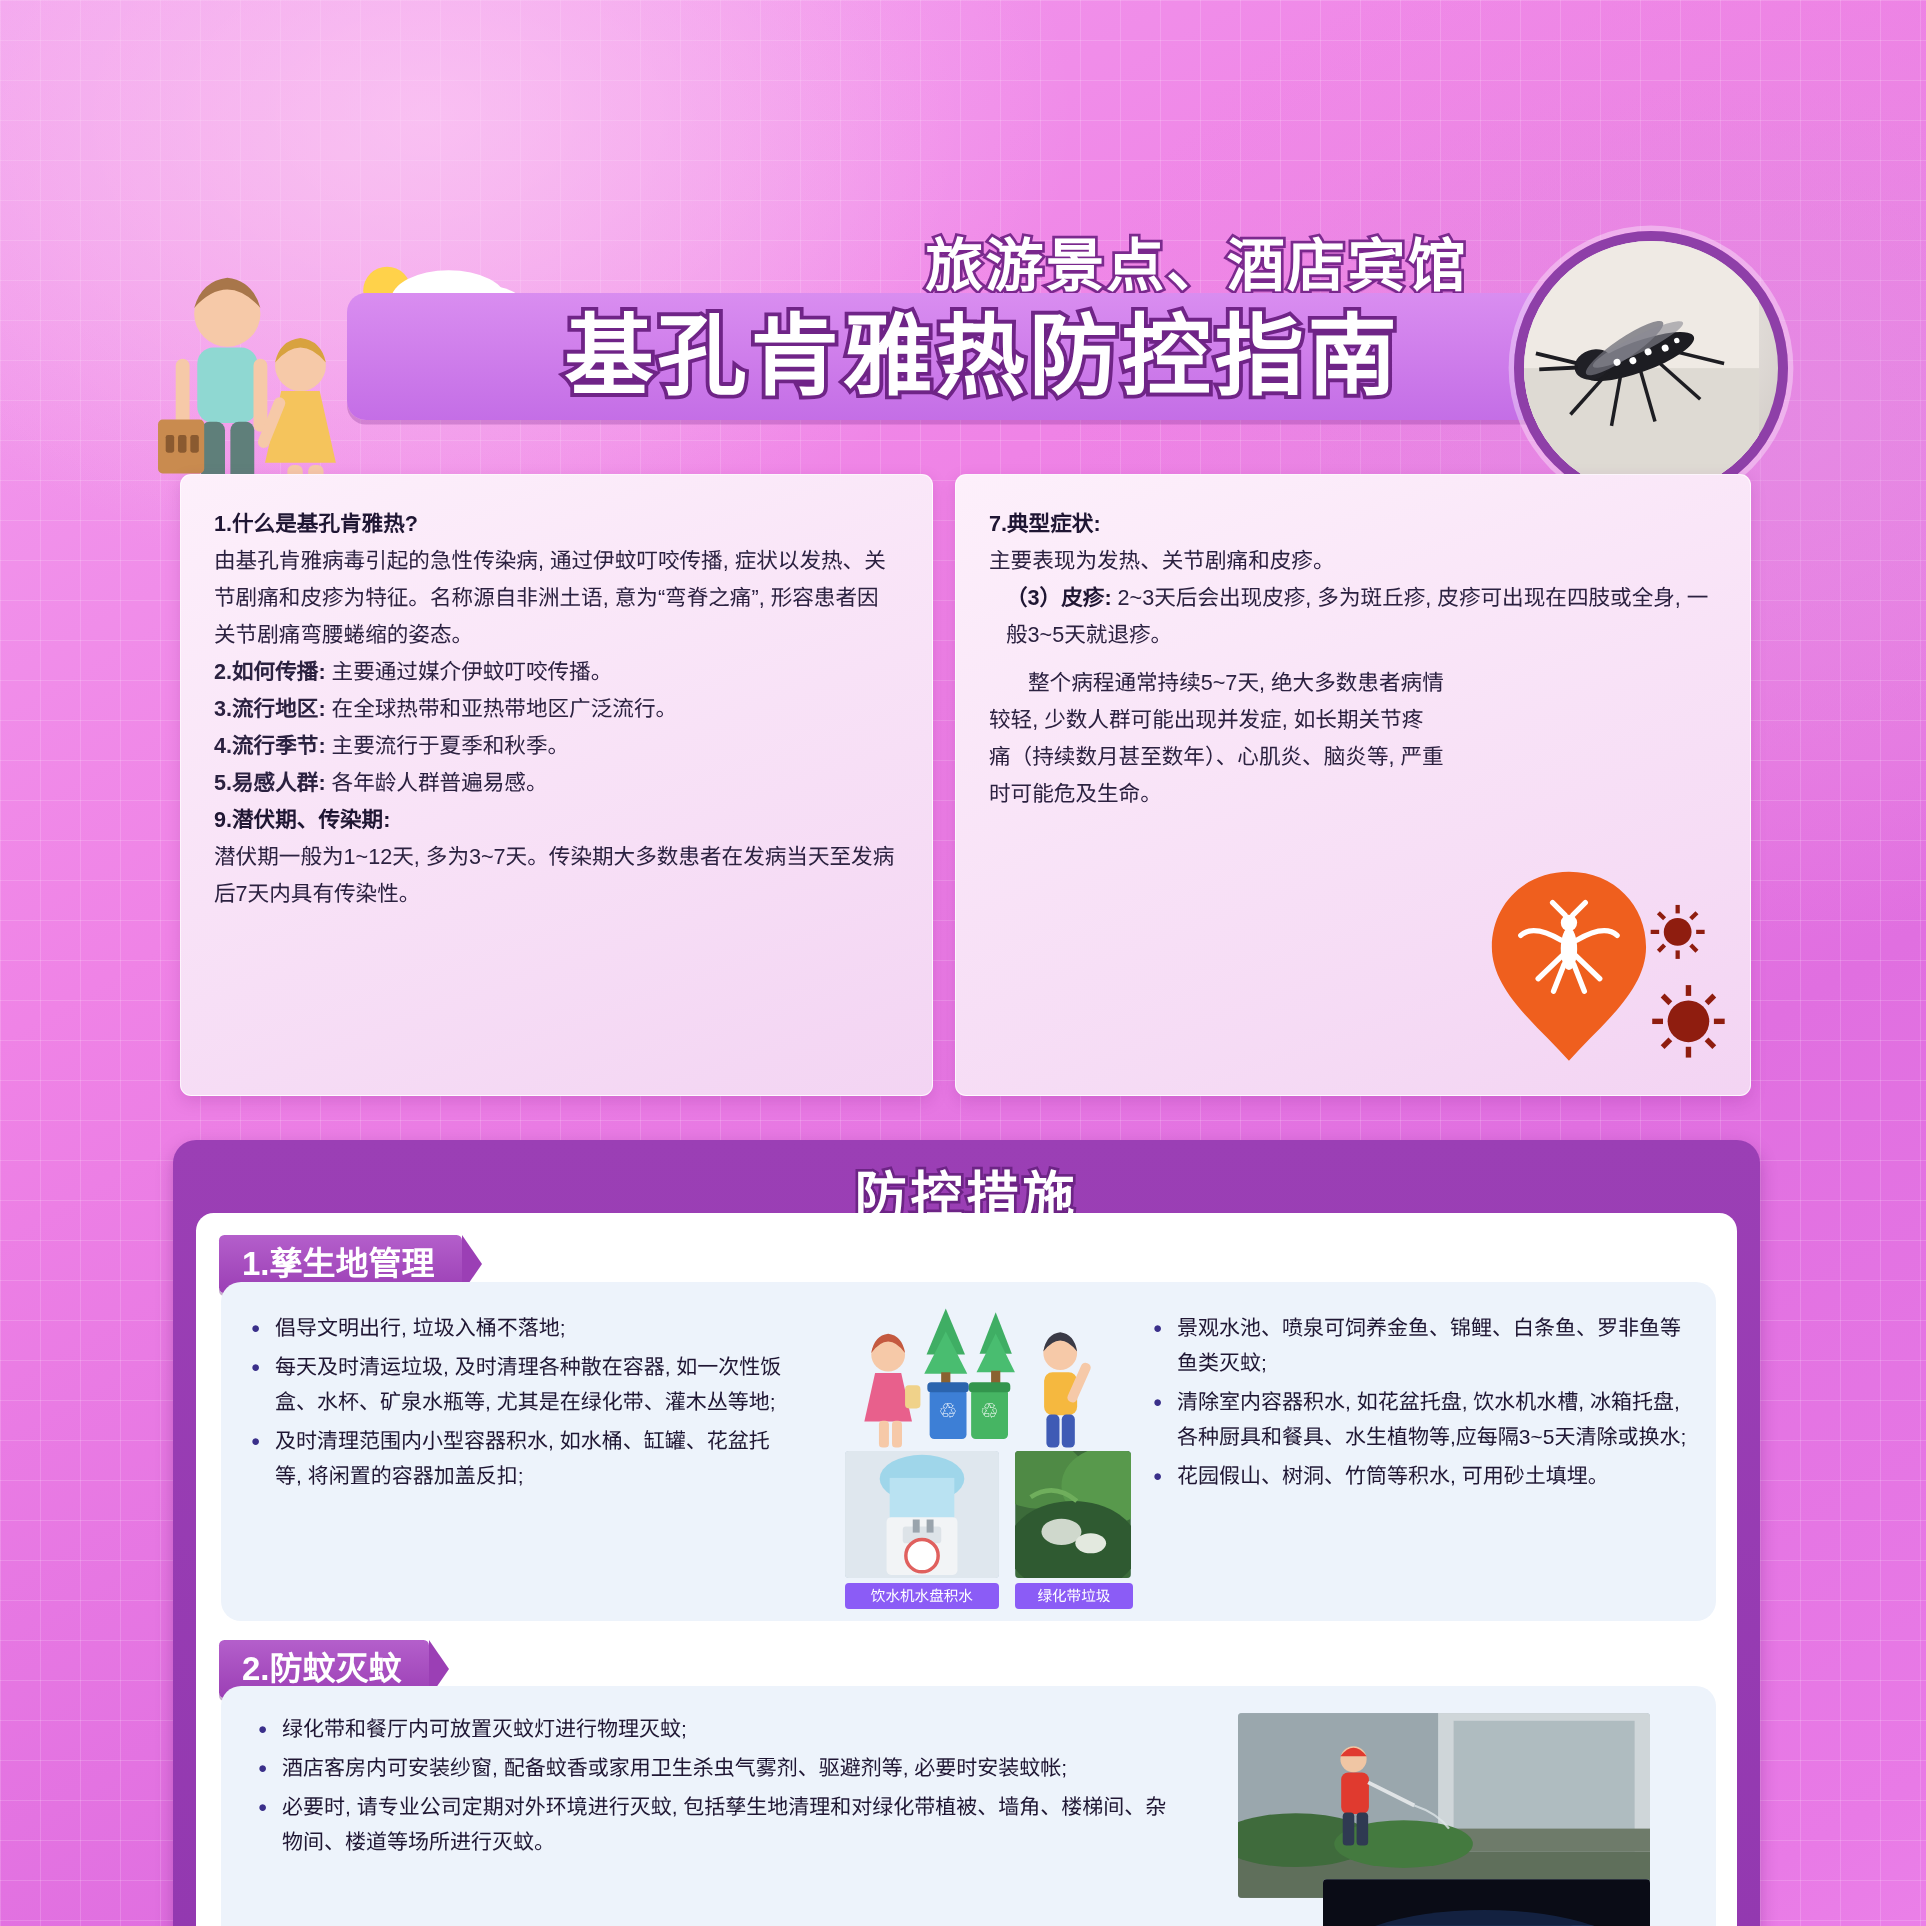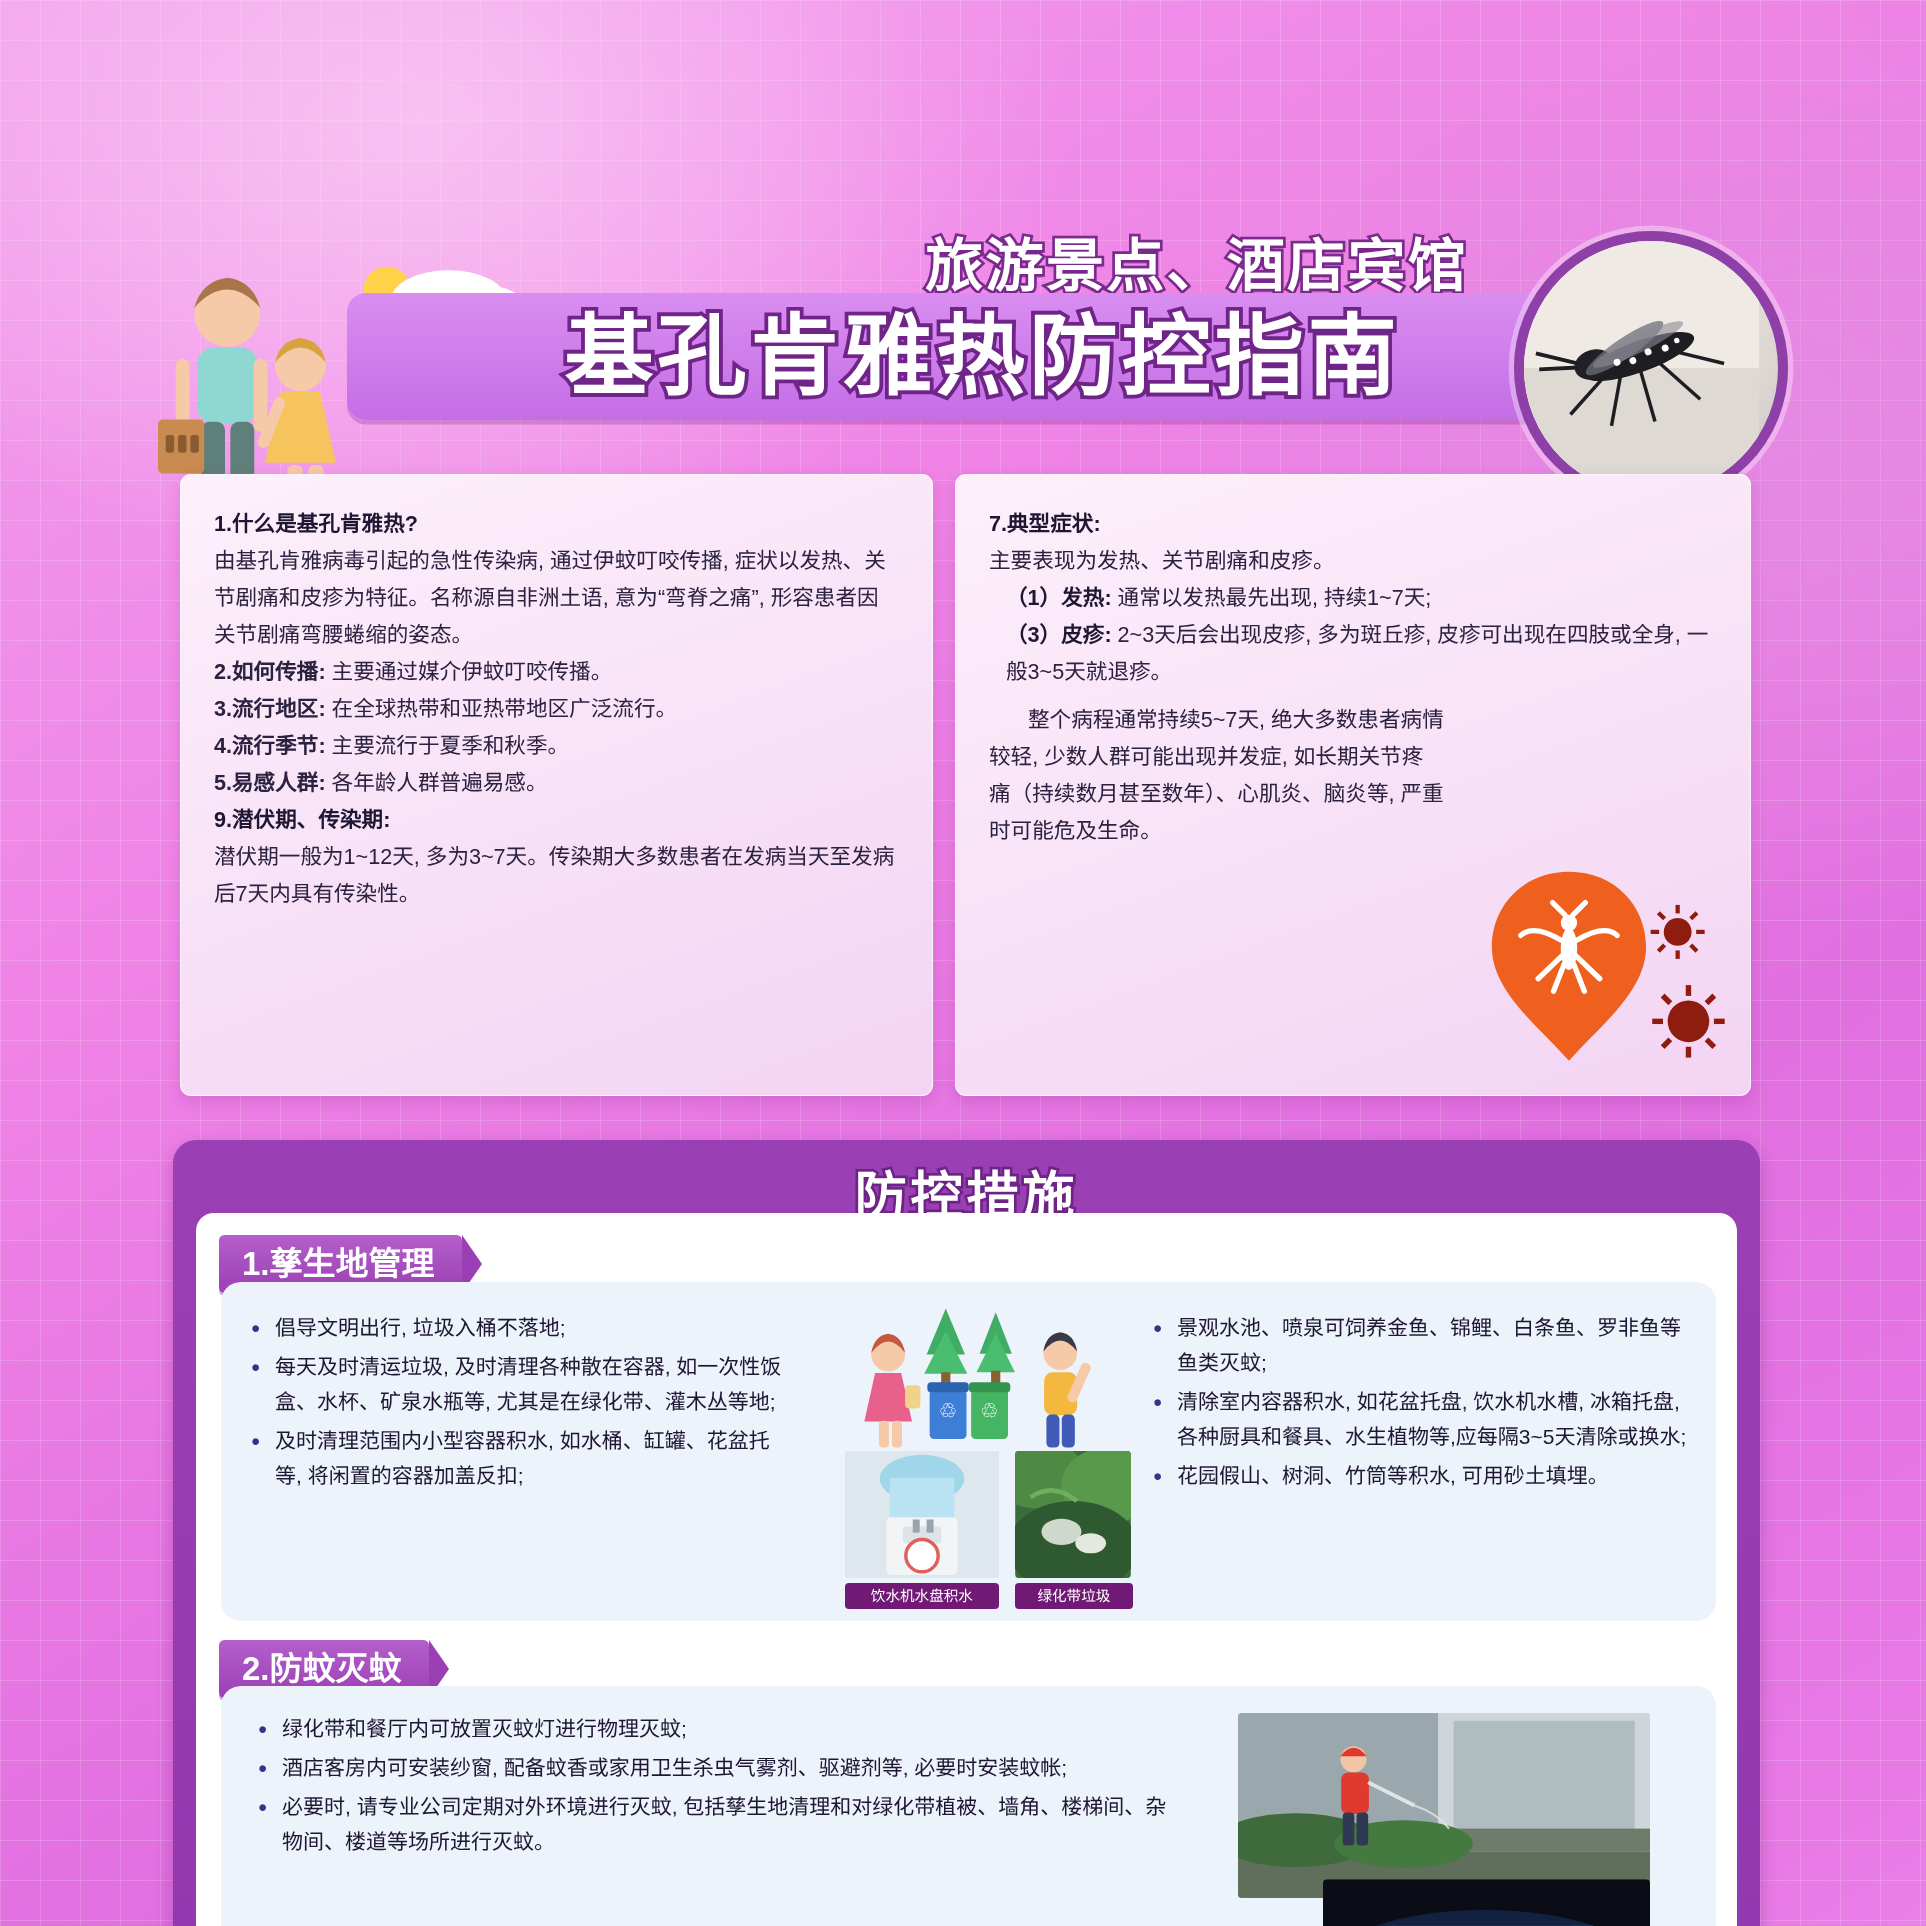--- a/index.html
+++ b/index.html
@@ -223,21 +223,21 @@
     border-radius: 3.9px;
     overflow: hidden;
     background: #bcd;
   }
   .photo-cap {
     position: absolute;
     text-align: center;
     font-size: 14.6px;
     line-height: 24px;
     color: #ffffff;
-    background: #701a75;
+    background: #8b5cf6;
     border-radius: 3.9px;
     padding: 0.8px 5.4px;
     white-space: nowrap;
   }
 </style>
 </head>
 <body>
 
 <div id="poster">
   <div id="grid"></div>
@@ -329,21 +329,20 @@
       <p class="q-line"><b>5.易感人群:</b> <span>各年龄人群普遍易感。</span></p>
       <p class="q-line q-head">9.潜伏期、传染期:</p>
       <p class="q-line">潜伏期一般为1~12天, 多为3~7天。传染期大多数患者在发病当天至发病后7天内具有传染性。</p>
     </div>
   </div>
 
   <div class="info-card" id="card-right">
     <div class="card-pad">
       <p class="q-line q-head">7.典型症状:</p>
       <p class="q-line">主要表现为发热、关节剧痛和皮疹。</p>
-      <p class="sym-sub"><b>（1）发热:</b> <span>通常以发热最先出现, 持续1~7天;</span></p>
       <p class="sym-sub"><b>（3）皮疹:</b> <span>2~3天后会出现皮疹, 多为斑丘疹, 皮疹可出现在四肢或全身, 一般3~5天就退疹。</span></p>
       <p class="sym-note" style="width:455px;margin-top:10.8px;"><span class="ind"></span><span>整个病程通常持续5~7天, 绝大多数患者病情较轻, 少数人群可能出现并发症, 如长期关节疼痛（持续数月甚至数年）、心肌炎、脑炎等, 严重时可能危及生命。</span></p>
     </div>
     <div id="virus-art">
       <svg width="239" height="216" viewBox="0 0 620 560">
 
         <path d="M210 20 C90 20 10 110 10 215 C10 330 130 420 210 510 C290 420 410 330 410 215 C410 110 330 20 210 20 Z" fill="#ef5f1e"></path>
         <g transform="translate(210 205) scale(1.25)" stroke="#ffffff" stroke-width="11" fill="none" stroke-linecap="round">
           <ellipse cx="0" cy="12" rx="17" ry="44" fill="#ffffff" stroke="none"></ellipse>
           <circle cx="0" cy="-42" r="17" fill="#ffffff" stroke="none"></circle>

